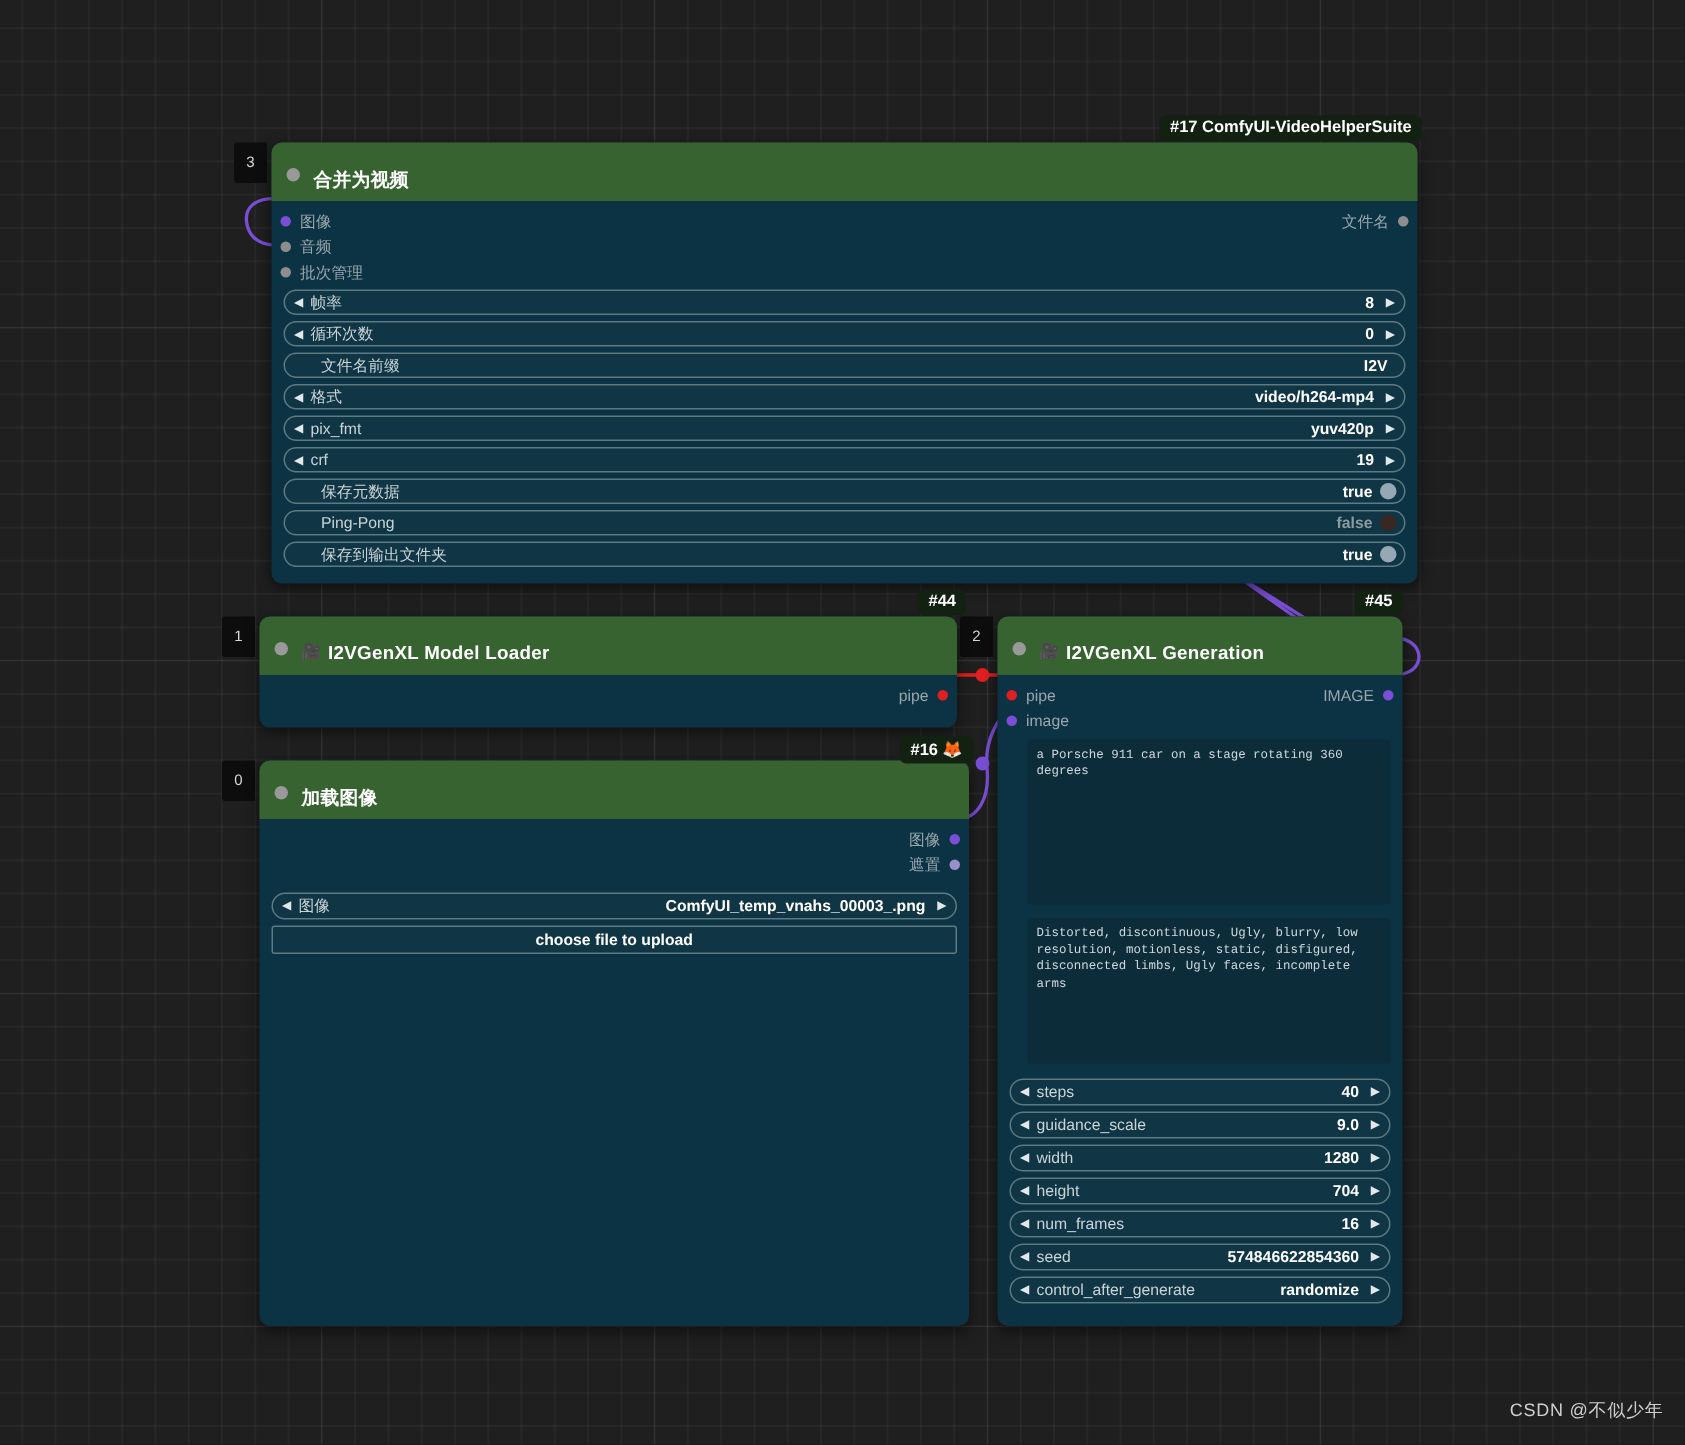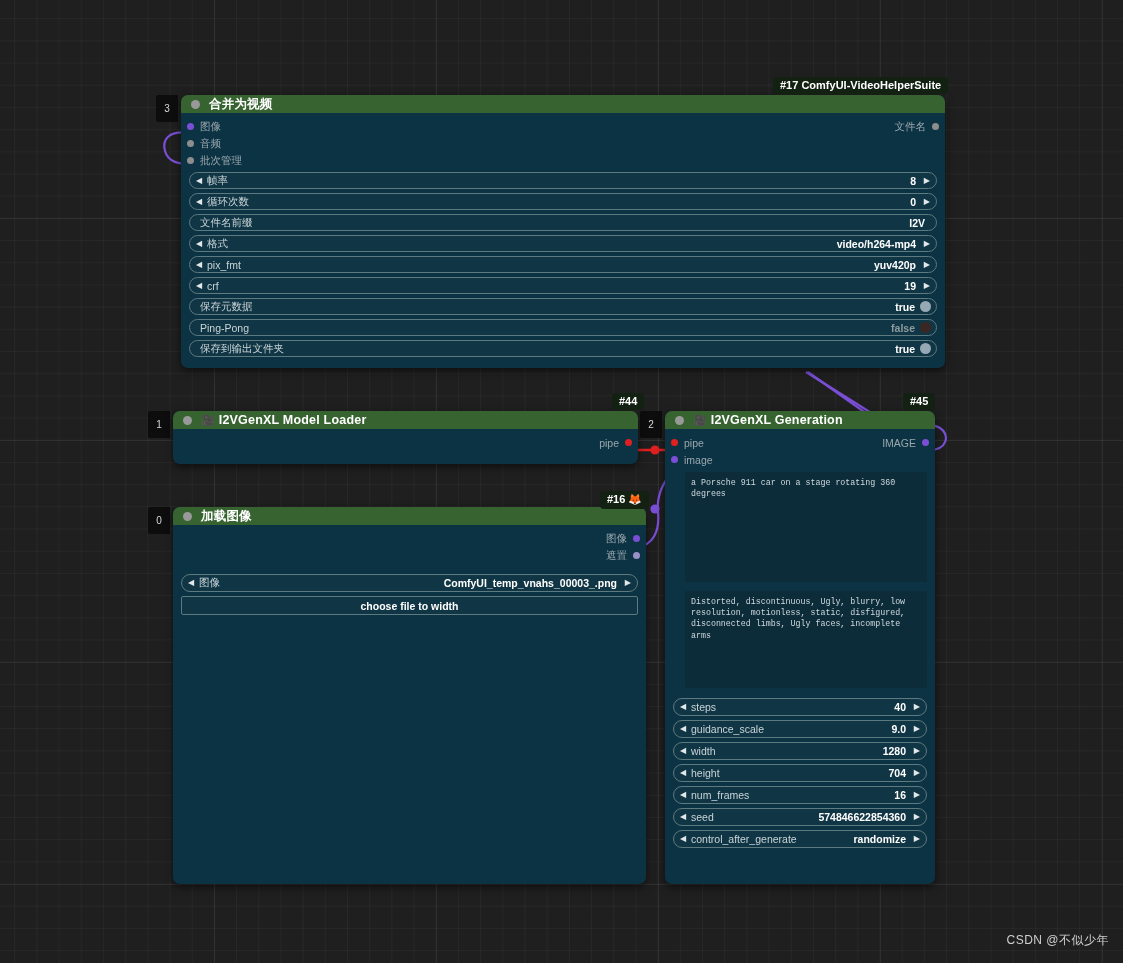--- a/index.html
+++ b/index.html
@@ -34,26 +34,25 @@
   }
   
   .node {
     position: absolute;
     border-radius: 7px;
     background: #0c3344;
     box-shadow: 0 3px 9px rgba(0,0,0,0.55);
     z-index: 10;
   }
   .node-header {
-    height: 18px;
+    height: 39px;
     background: #36632f;
     border-radius: 7px 7px 0 0;
     display: flex;
-    align-items: center;
-    padding: 0 10px;
+    padding: 17px 10px;
     box-sizing: border-box;
   }
   .collapse-dot {
     width: 9px;
     height: 9px;
     border-radius: 50%;
     background: #999;
     margin-right: 9px;
     flex: none;
   }
@@ -151,21 +150,21 @@
   }
   .w-val {
     font-size: 10.5px;
     color: #ffffff;
     font-weight: bold;
     margin-left: auto;
     margin-right: 5px;
     white-space: nowrap;
   }
   .w-val.dim { color: #8d9aa0; font-weight: bold; }
-  .w-name.pad { margin-left: 4px; }
+  .w-name.pad { margin-left: 18px; }
   .toggle-dot {
     width: 11px;
     height: 11px;
     border-radius: 50%;
     flex: none;
     margin-right: -1px;
   }
   .toggle-dot.on  { background: #95a8b4; }
   .toggle-dot.off { background: #3a2724; }
   
@@ -414,19 +413,19 @@
         <span class="slot-label out">遮置</span>
       </div>
       <div class="widgets" style="padding-top:10px;">
         <div class="widget" style="height:18px;">
           <span class="w-arrow">◀</span>
           <span class="w-name">图像</span>
           <span class="w-val">ComfyUI_temp_vnahs_00003_.png</span>
           <span class="w-arrow right">▶</span>
         </div>
       </div>
-      <div class="btn-widget">choose file to width</div>
+      <div class="btn-widget">choose file to upload</div>
     </div>
   </div>
 
   <div class="watermark" style="right:14px; bottom:14px;">CSDN @不似少年</div>
 
 </div>
 
 </body></html>

